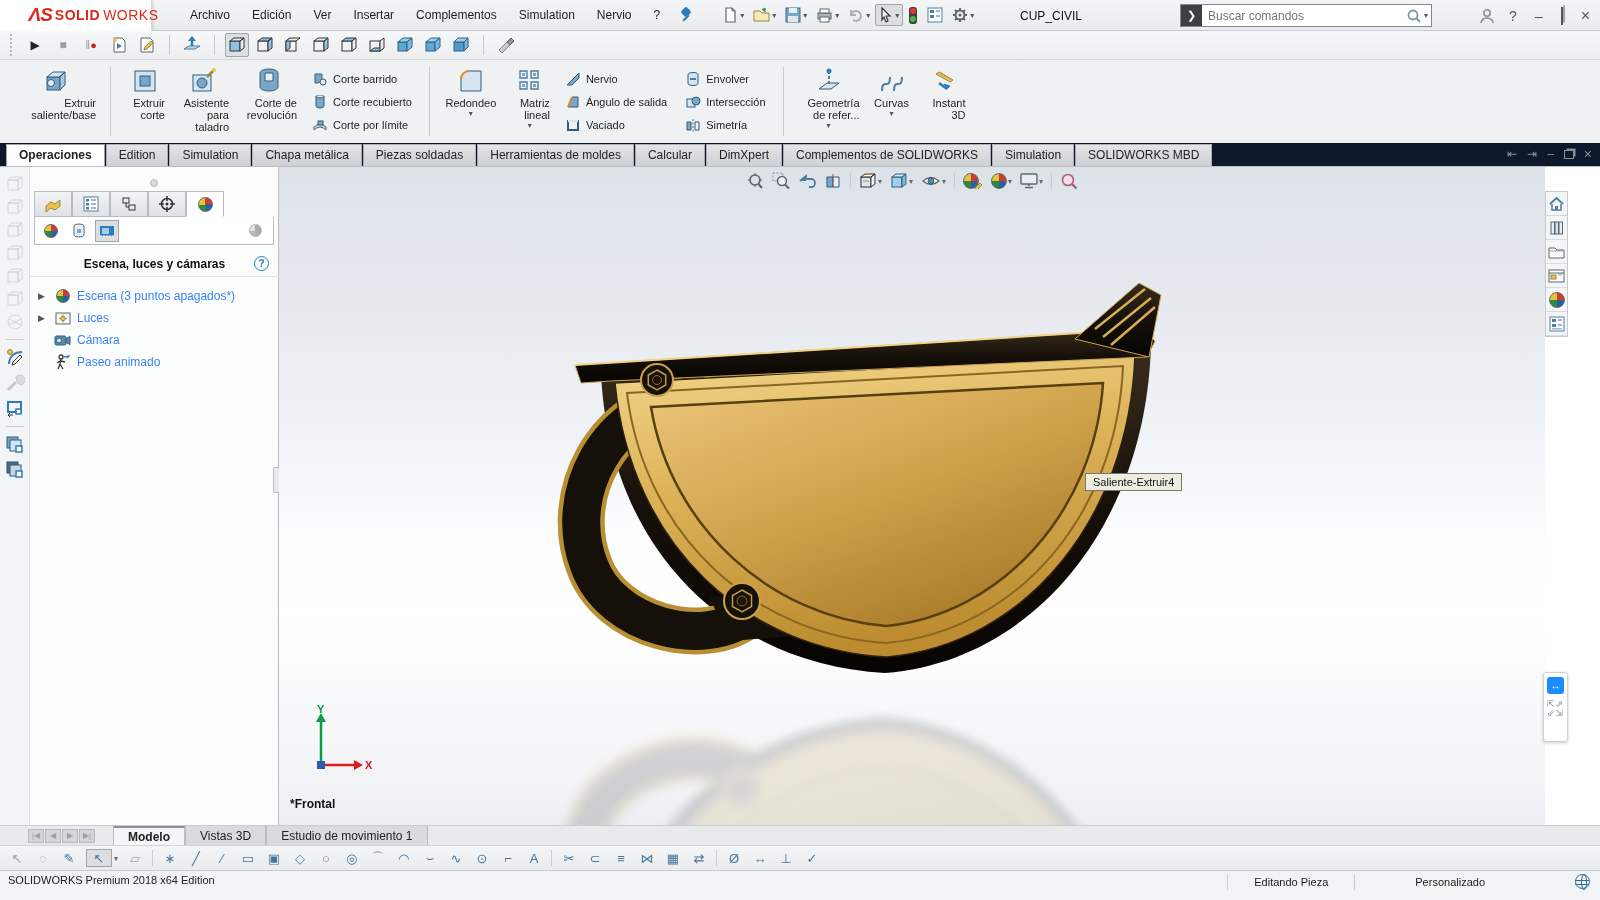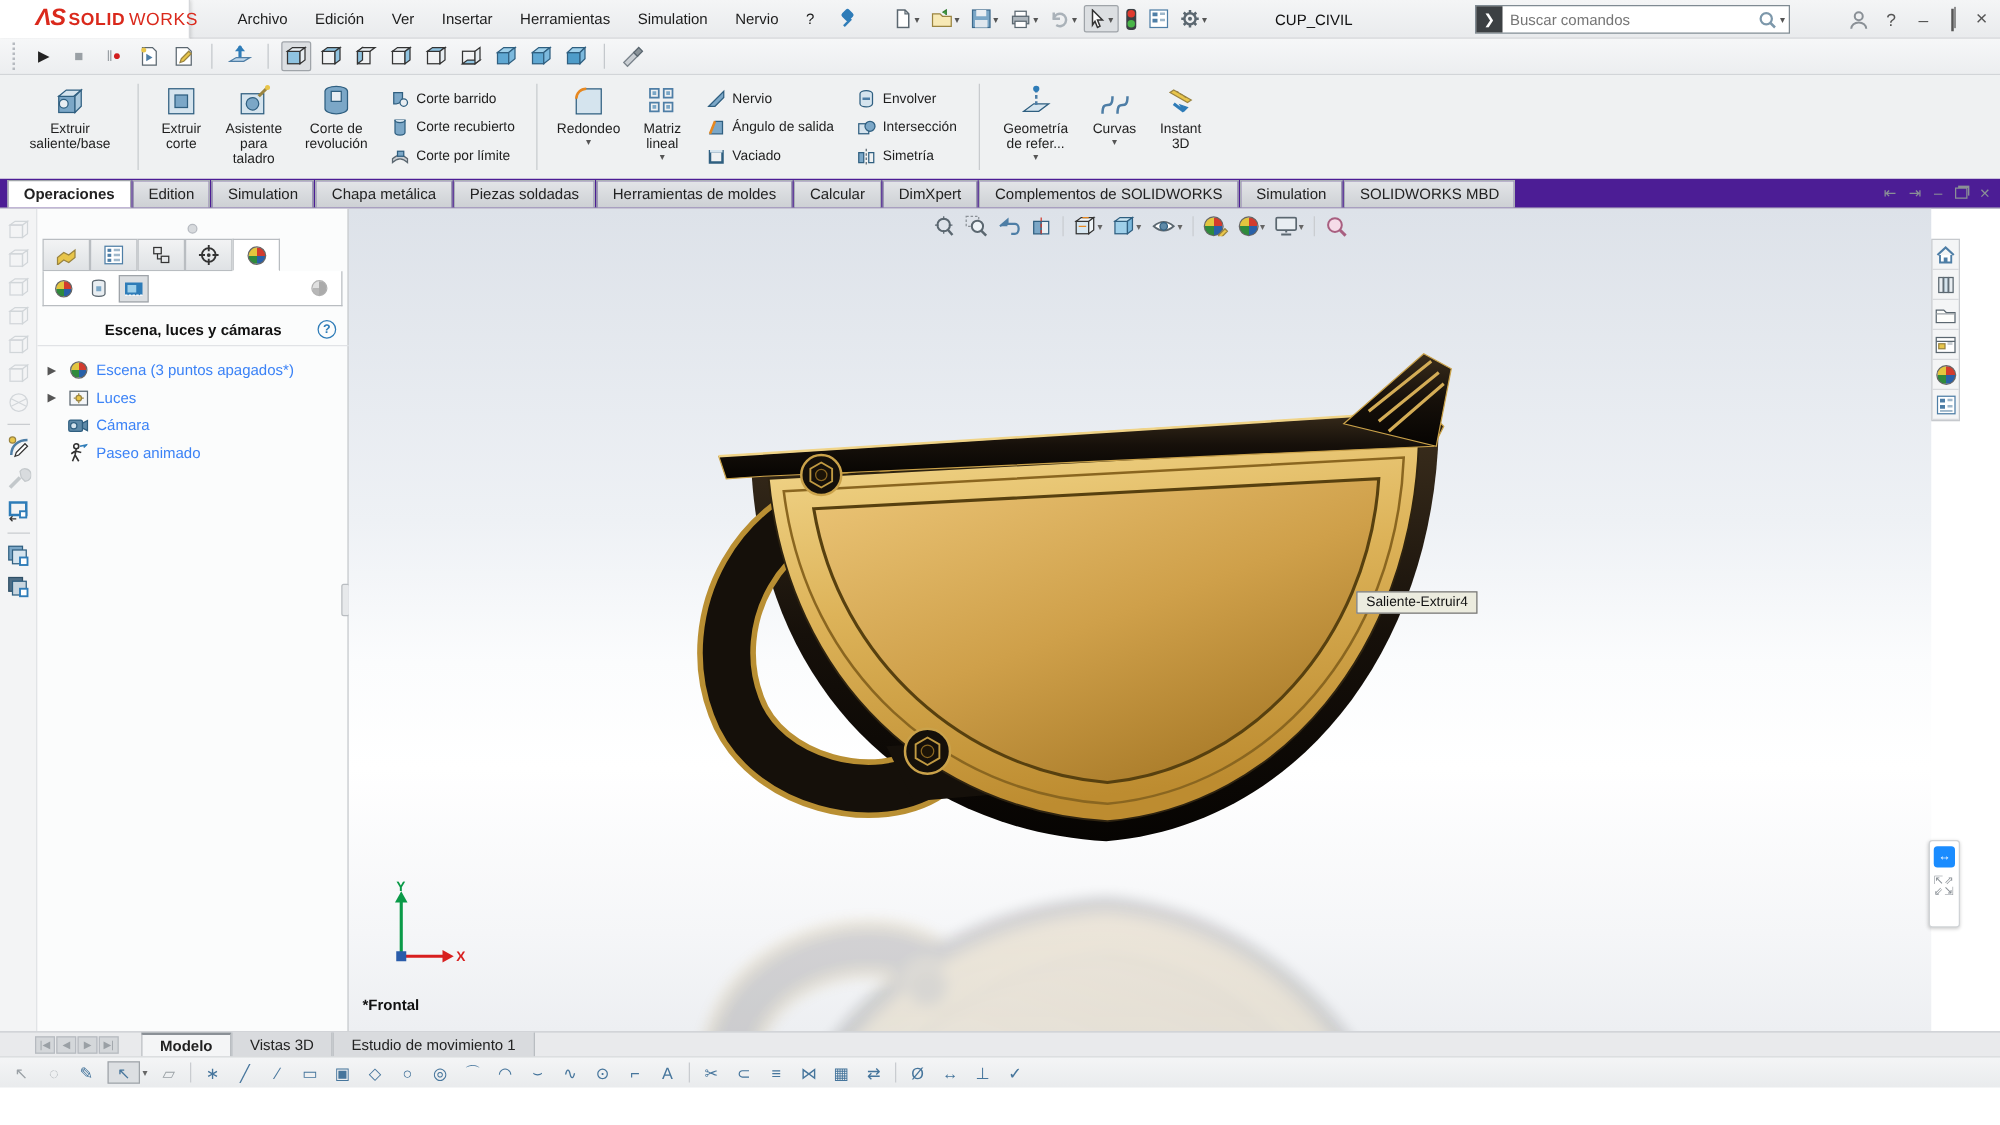--- a/index.html
+++ b/index.html
@@ -42,29 +42,29 @@
   .t2btn { width:24px; height:24px; display:flex; align-items:center; justify-content:center; border:1px solid transparent; border-radius:2px; }
   .t2btn.pressed { background:#dcdfe2; border-color:#9fa4a9; }
   .glyph-play { color:#222; font-size:12px; }
   .glyph-stop { color:#9aa0a5; font-size:12px; }
   .cube { width:18px; height:18px; }
 
   
   .ribbon { position:absolute; left:0; top:60px; width:1600px; height:83px; background:#eff1f2; display:flex; align-items:stretch; padding:3px 4px; }
   .rgroup { display:flex; align-items:stretch; padding:0 6px; }
   .rsep { width:1px; background:#c8cbce; margin:4px 2px; }
-  .bigbtn { display:flex; flex-direction:column; align-items:center; justify-content:flex-start; padding:3px 5px 1px 5px; border:1px solid transparent; border-radius:2px; text-align:center; }
+  .bigbtn { display:flex; flex-direction:column; align-items:center; justify-content:flex-start; padding:3px 5px 1px 5px; border:1px solid transparent; border-radius:2px; text-align:right; }
   .bigbtn .blabel { font-size:11px; line-height:12px; margin-top:2px; color:#1e1e1e; }
   .bigbtn .caret { font-size:8px; color:#555; line-height:8px; margin-top:1px; }
   .smallcol { display:flex; flex-direction:column; justify-content:center; gap:3px; padding:0 4px; }
   .smallbtn { display:flex; align-items:center; gap:5px; padding:1px 4px; border:1px solid transparent; border-radius:2px; }
   .smallbtn .slabel { font-size:11px; white-space:nowrap; color:#1e1e1e; }
 
   
-  .ribtabs { position:absolute; left:0; top:143px; width:1600px; height:24px; background:#4c1d95; border-bottom:1px solid #b9bdc1; display:flex; align-items:flex-end; padding-left:6px; }
+  .ribtabs { position:absolute; left:0; top:143px; width:1600px; height:24px; background:#0f172a; border-bottom:1px solid #b9bdc1; display:flex; align-items:flex-end; padding-left:6px; }
   .rtab { padding:3px 12px 4px 12px; font-size:12px; background:linear-gradient(#e3e5e8,#cdd0d4); border:1px solid #aab0b5; border-bottom:none; margin-right:1px; color:#222; }
   .rtab.active { background:#fff; font-weight:bold; border-color:#9fa4a9; }
   .rtabs-right { position:absolute; right:8px; top:3px; display:flex; align-items:center; gap:10px; color:#8a9096; }
 
   
   .main { position:absolute; left:0; top:167px; width:1600px; height:658px; background:#fff; }
   .leftstrip { position:absolute; left:0; top:0; width:30px; height:658px; background:#f3f4f5; border-right:1px solid #dcdee1; display:flex; flex-direction:column; align-items:center; padding-top:8px; gap:5px; }
   .lsep { width:18px; height:1px; background:#c9ccd0; margin:3px 0; }
   .ghostcube { opacity:.45; }
   .sidepanel { position:absolute; left:30px; top:0; width:249px; height:658px; background:#fbfcfc; border-right:1px solid #b9bdc1; }
@@ -142,21 +142,21 @@
     <div class="logo">
       <span class="ds">ΛS</span>
         <span class="solid">SOLID</span>
         <span class="works">WORKS</span>
     </div>
     <div class="menus">
       <span class="menu">Archivo</span>
       <span class="menu">Edición</span>
       <span class="menu">Ver</span>
       <span class="menu">Insertar</span>
-      <span class="menu">Herramientas</span>
+      <span class="menu">Complementos</span>
       <span class="menu">Simulation</span>
       <span class="menu">Nervio</span>
       <span class="menu">?</span>
     </div>
     <div class="pushpin">
         <div class="pinhead"></div>
         <div class="pinstick"></div>
       </div>
 
     <div class="qbar">
@@ -949,14 +949,22 @@
     <span class="skbtn">⋈</span>
     <span class="skbtn">▦</span>
     <span class="skbtn">⇄</span>
     <span class="sksep"></span>
     <span class="skbtn">Ø</span>
     <span class="skbtn">↔</span>
     <span class="skbtn">⊥</span>
     <span class="skbtn">✓</span>
   </div>
 
+  <div class="statusbar">
+    <span class="sb-left">SOLIDWORKS Premium 2018 x64 Edition</span>
+    <div class="sb-right">
+      <span class="sb-cell">Editando Pieza</span>
+      <span class="sb-cell" style="padding:0 60px">Personalizado</span>
+      <span class="globe"></span>
+    </div>
+  </div>
 
 </div>
 
 </body></html>

